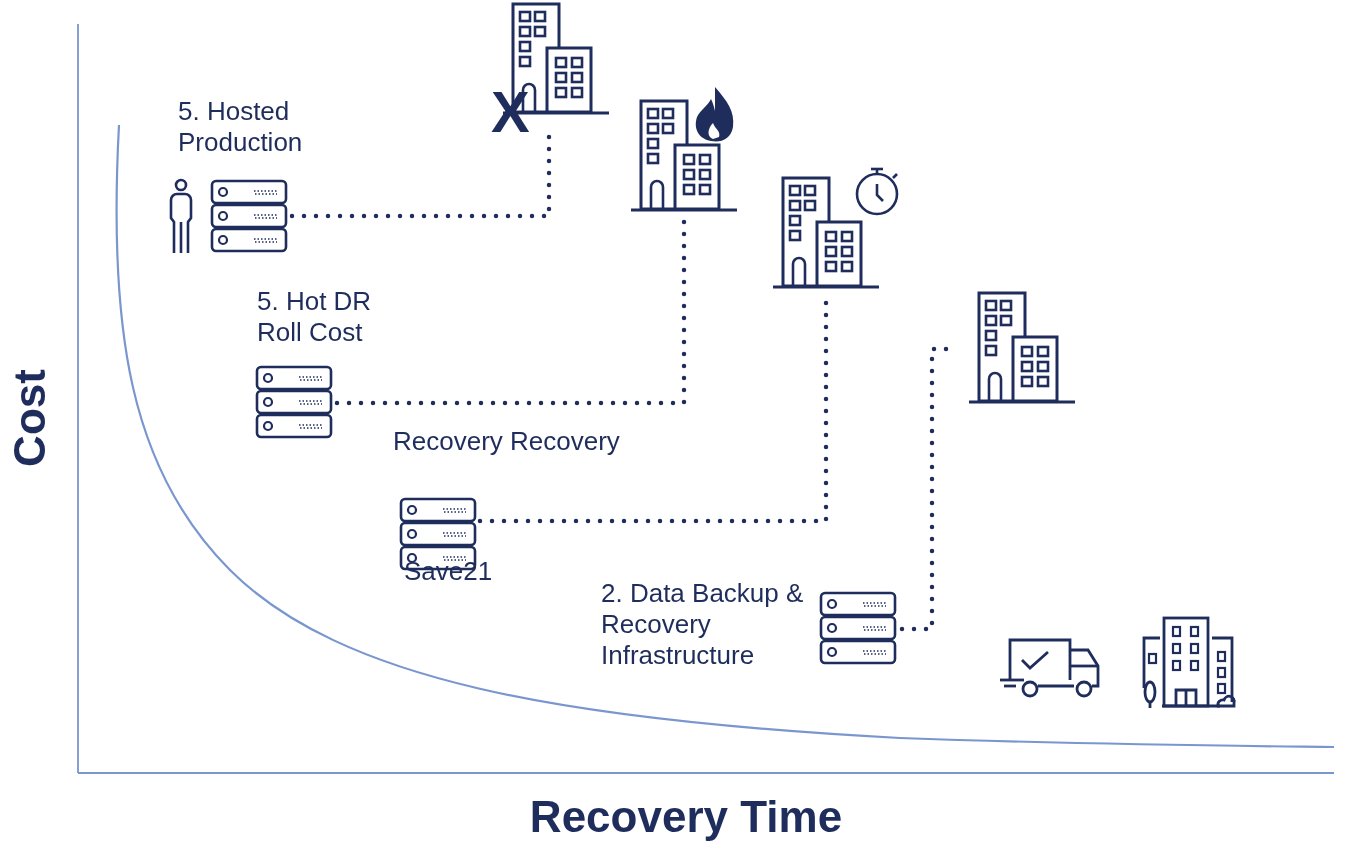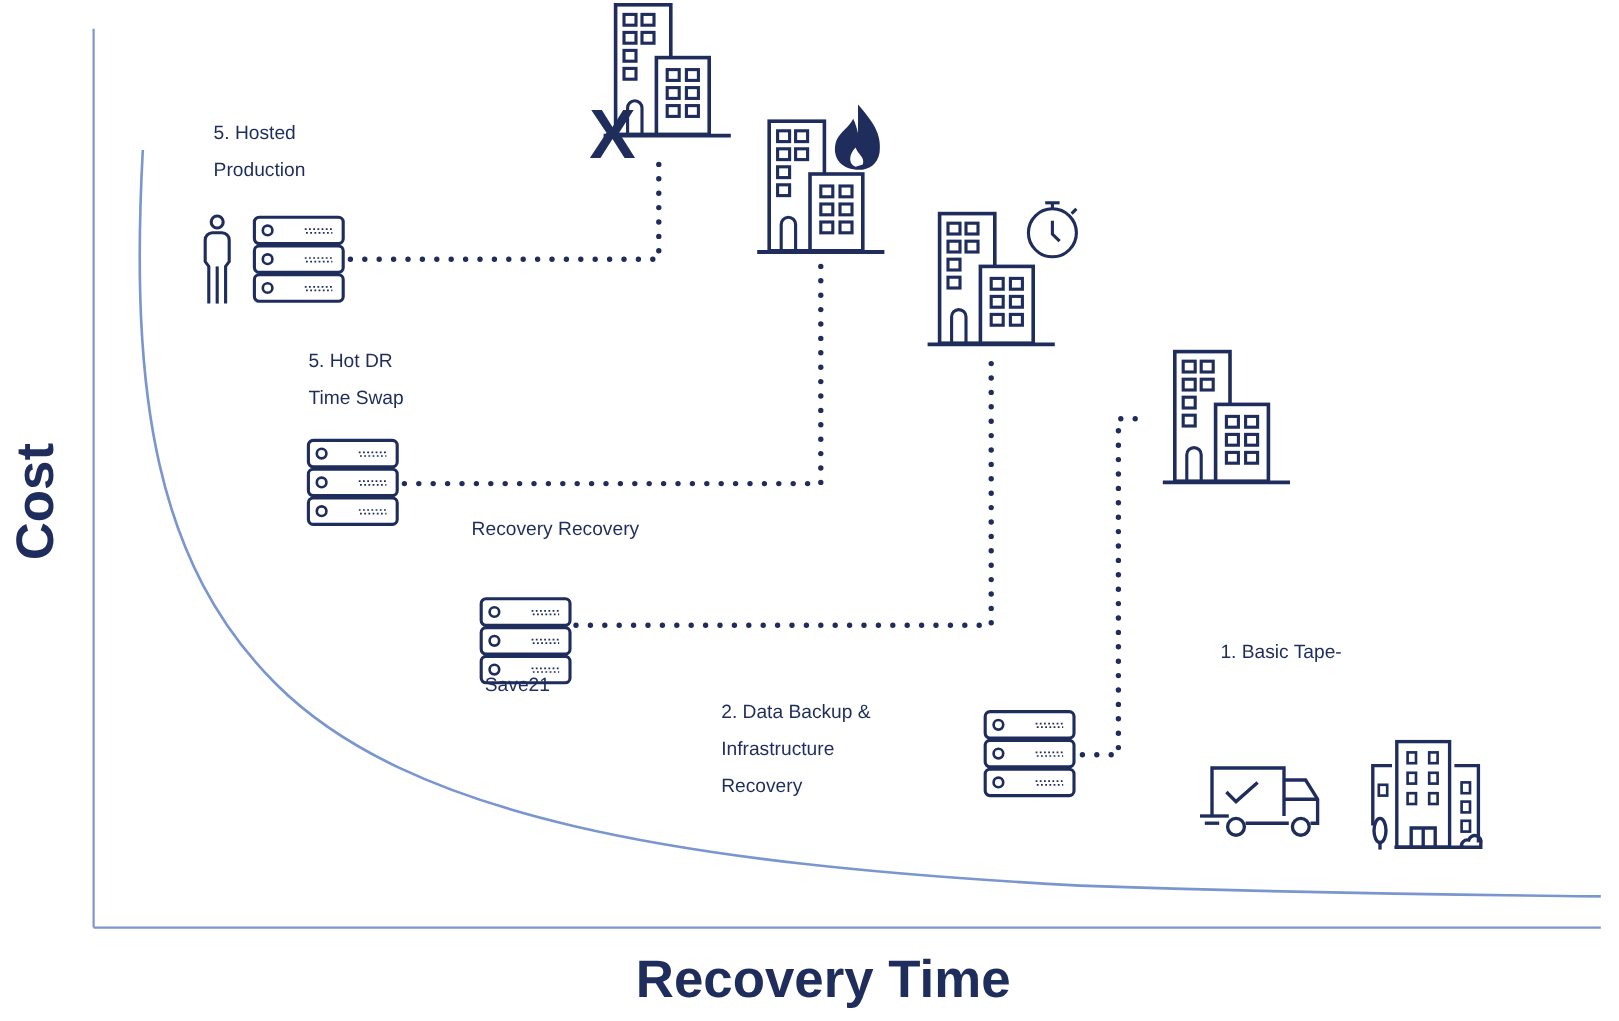--- a/index.html
+++ b/index.html
@@ -1,19 +1,19 @@
 <!DOCTYPE html>
 <html><head>
 <meta charset="utf-8">
 <style>
   html, body { margin: 0; padding: 0; background: #ffffff; }
   body { width: 1349px; height: 851px; position: relative; overflow: hidden;
          font-family: "Liberation Sans", sans-serif; color: #1f2d5c; }
   #canvas { position: absolute; left: 0; top: 0; width: 1349px; height: 851px; }
-  .lbl { position: absolute; font-size: 16px; line-height: 31px; color: #1f2d5c;
+  .lbl { position: absolute; font-size: 26px; line-height: 31px; color: #1f2d5c;
          font-family: "Liberation Sans", sans-serif; white-space: nowrap; }
   .axis-title { position: absolute; font-weight: bold; color: #1f2d5c;
                 font-family: "Liberation Sans", sans-serif; }
   #x-title { left: 0; width: 1372px; top: 792px; font-size: 44px; text-align: center; }
   #y-title { left: 30px; top: 418px; font-size: 44px; transform: translate(-50%, -50%) rotate(-90deg);
              transform-origin: center; }
 </style>
 </head>
 <body>
 
@@ -144,32 +144,31 @@
   </g>
 </svg>
 
 <div class="lbl" style="left:178px; top:96px;">
   <div>5. Hosted</div>
   <div>Production</div>
 </div>
 
 <div class="lbl" style="left:257px; top:286px;">
   <div>5. Hot DR</div>
-  <div>Time Swap</div>
+  <div>Roll Cost</div>
 </div>
 
 <div class="lbl" style="left:393px; top:426px;">
   <div>Recovery Recovery</div>
 </div>
 <div class="lbl" style="left:404px; top:556px;">Save21</div>
 
 <div class="lbl" style="left:601px; top:578px;">
   <div>2. Data Backup &amp;</div>
+  <div>Recovery</div>
   <div>Infrastructure</div>
-  <div>Recovery</div>
 </div>
 
 <div class="lbl" style="left:1017px; top:528px;">
-  <div>1. Basic Tape-</div>
 </div>
 
 <div class="axis-title" id="x-title">Recovery Time</div>
 <div class="axis-title" id="y-title">Cost</div>
 
 </body></html>

